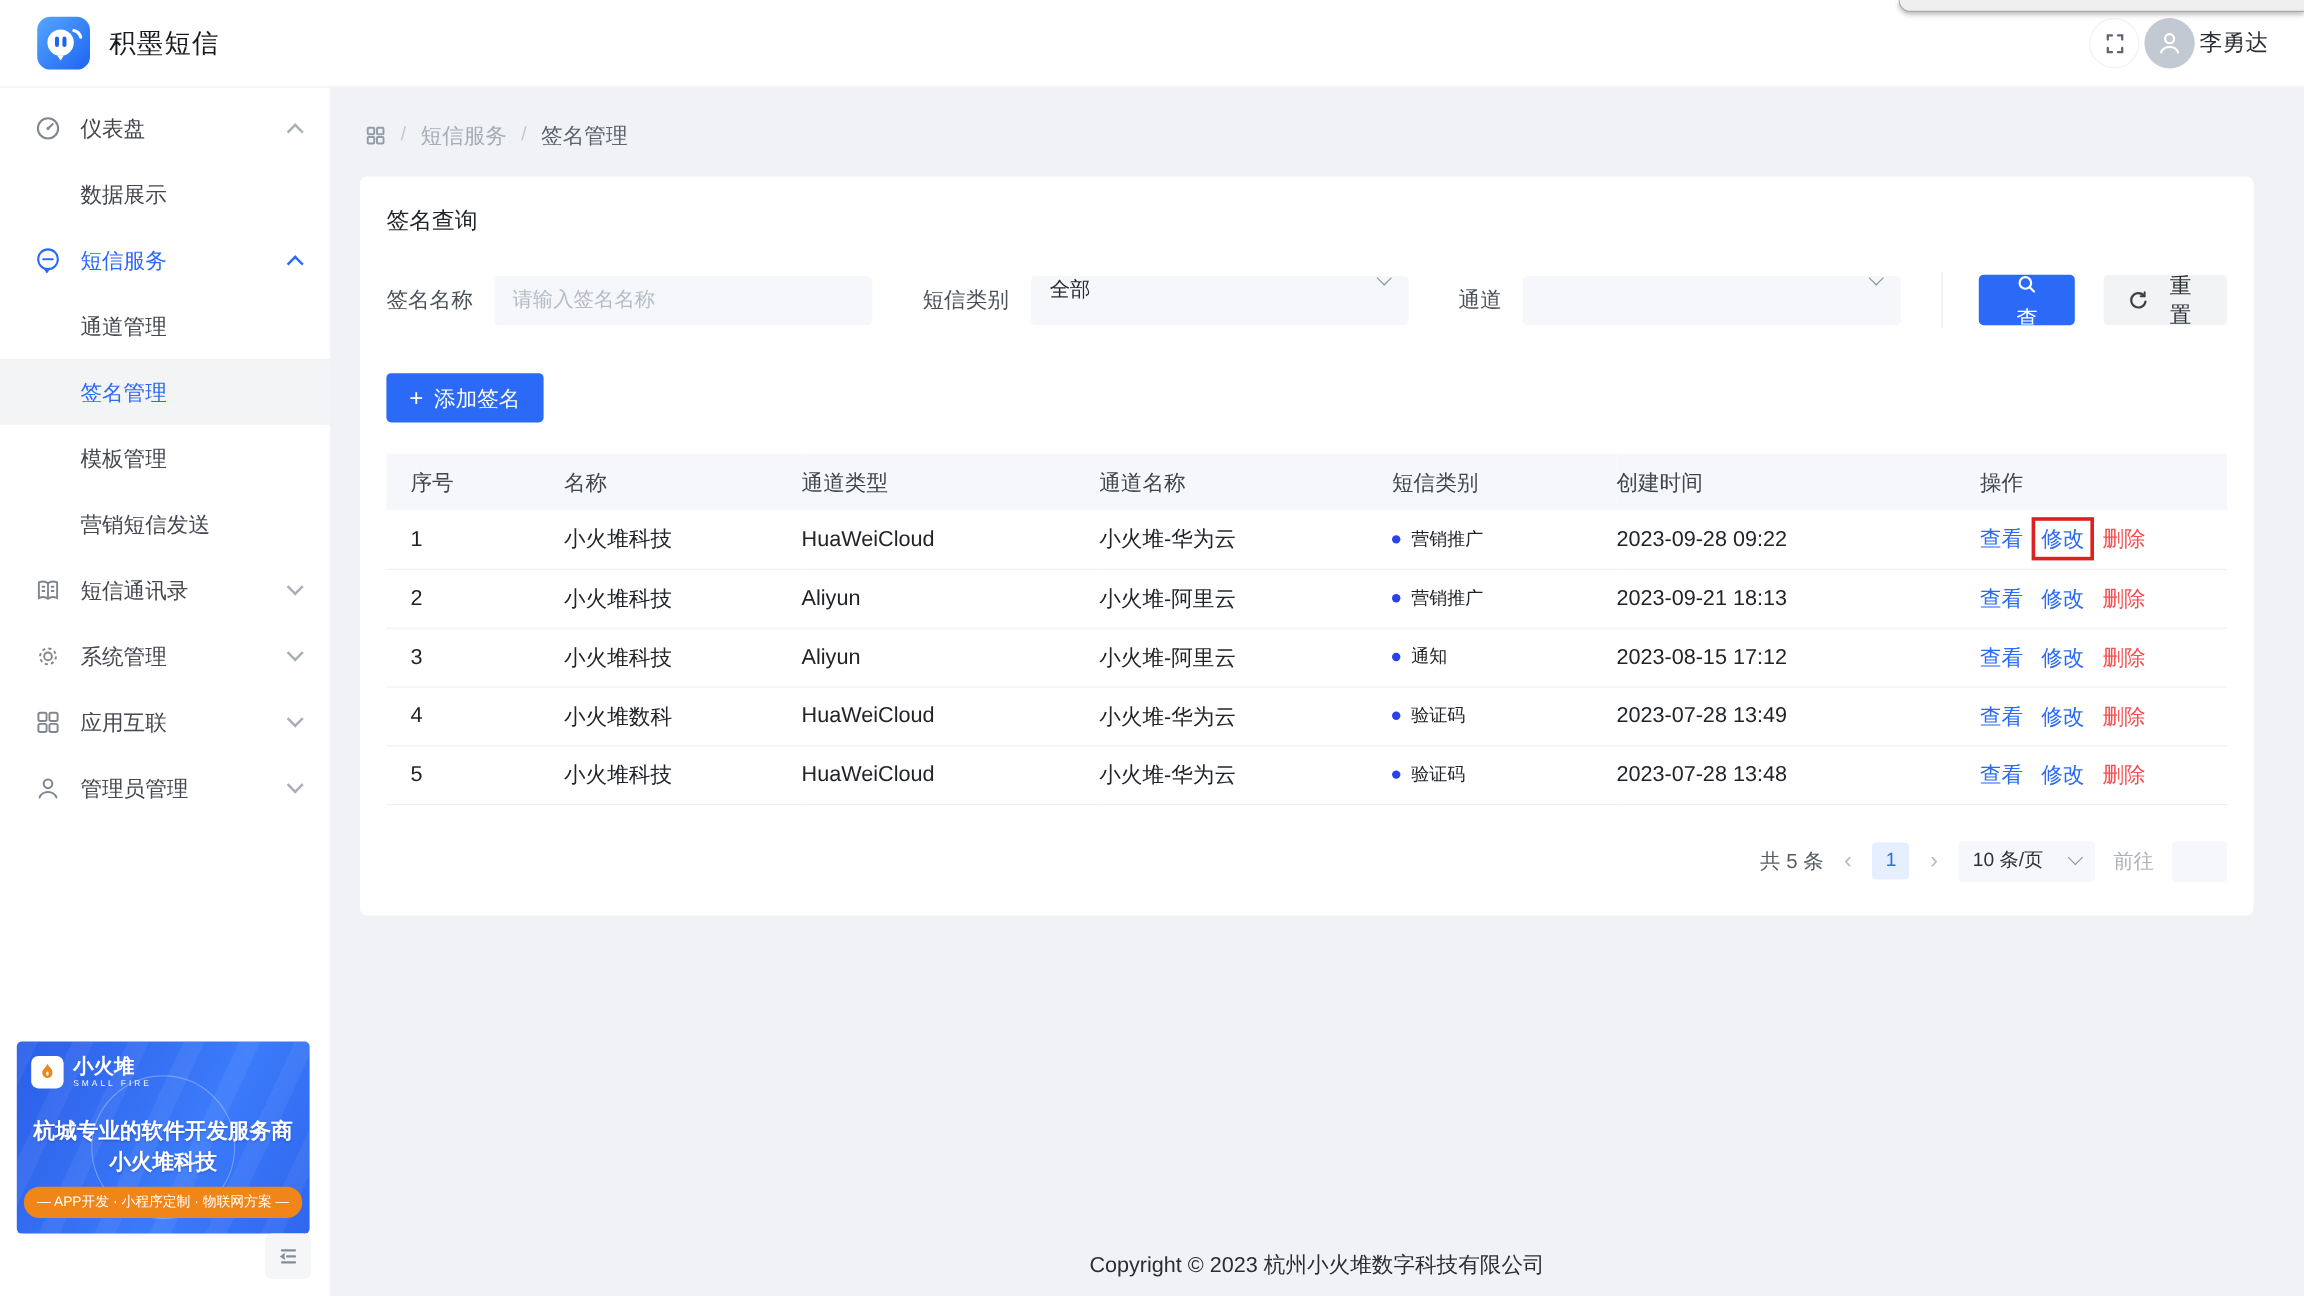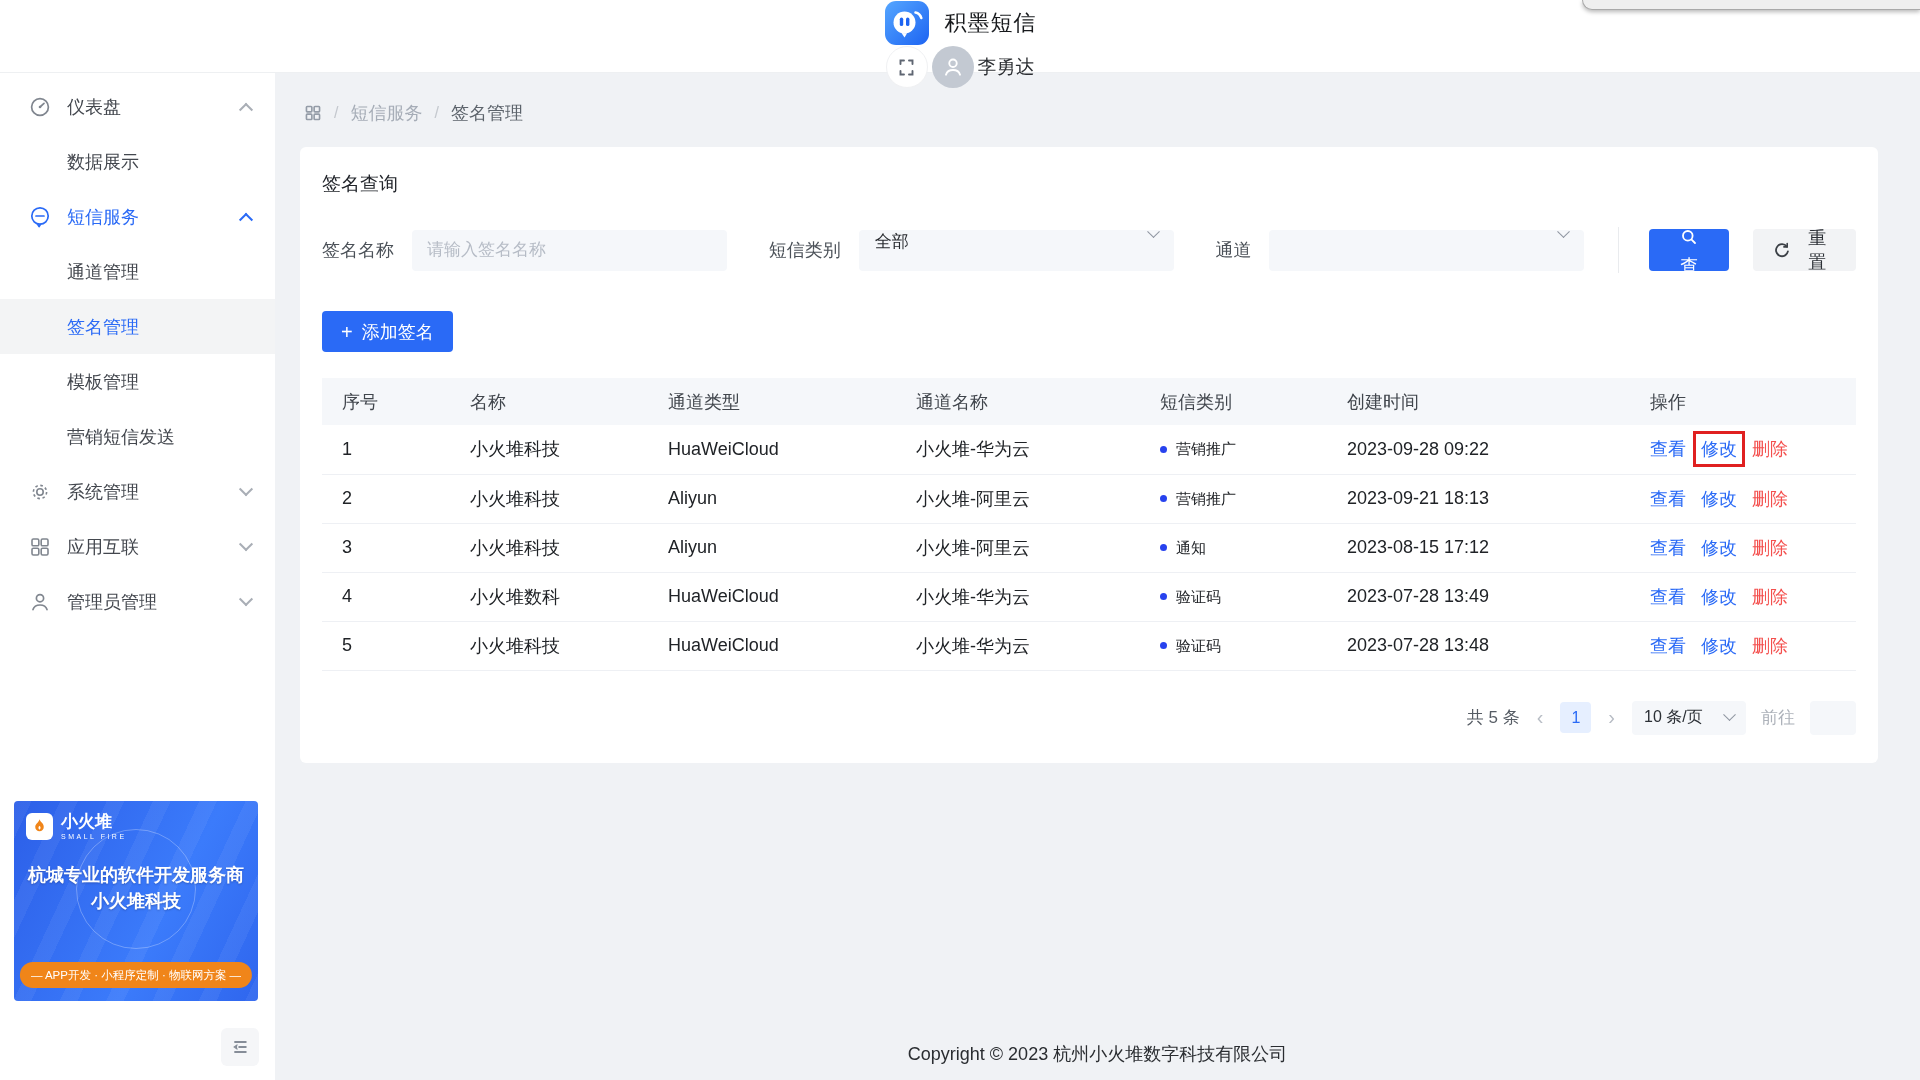--- a/index.html
+++ b/index.html
@@ -7,21 +7,21 @@
   body {
     font-family:"Liberation Sans","DejaVu Sans",sans-serif;
     background:#fff; position:relative; overflow:hidden; color:#303133;
   }
   a { text-decoration:none; cursor:pointer; }
 
   
   .header {
     position:absolute; top:0; left:0; right:0; height:73px; background:#fff;
     border-bottom:1px solid #eef0f2; display:flex; align-items:center;
-    justify-content:space-between; padding:0 30px; z-index:6;flex-direction:column;
+    justify-content:space-between; padding:0 30px; z-index:6;
   }
   .brand { display:flex; align-items:center; gap:15px; }
   .brand-title { font-size:22px; color:#17191c; letter-spacing:1px; }
   .header-right { display:flex; align-items:center; gap:4px; }
   .fs-btn {
     width:42px; height:42px; border-radius:50%; background:#fff;
     border:1px solid #f0f1f3; display:flex; align-items:center; justify-content:center;
     cursor:pointer; color:#5f6672;
   }
   .avatar {
@@ -50,21 +50,21 @@
     margin-left:auto; width:10px; height:10px;
     border-right:2px solid #a9aeb6; border-bottom:2px solid #a9aeb6;
   }
   .chev.down { transform:rotate(45deg) translate(-2px,-2px); }
   .chev.up   { transform:rotate(-135deg) translate(-2px,-2px); }
   .menu-item.active-parent .chev { border-color:#2a6af6; }
   .sub-item { padding-left:67px; }
   .sub-item.active { color:#2a6af6; background:#f3f4f5; }
 
   .ad-banner {
-    position:absolute; left:14px; bottom:79px; width:244px; height:200px;
+    position:absolute; left:14px; bottom:52px; width:244px; height:160px;
     border-radius:4px; overflow:hidden; color:#fff; cursor:pointer;
     background:linear-gradient(118deg,#2c5fe8 0%,#3b7bfb 60%,#2f66ee 100%);
   }
   .ad-banner::before {
     content:""; position:absolute; inset:0;
     background:repeating-linear-gradient(115deg, rgba(255,255,255,.055) 0 16px, transparent 16px 42px);
   }
   .ad-banner::after {
     content:""; position:absolute; left:62px; top:28px; width:118px; height:118px;
     border:1px solid rgba(255,255,255,.28); border-radius:50%;
@@ -253,20 +253,31 @@
     <div class="sub-item active">
       <span>签名管理</span>
     </div>
     <div class="sub-item">
       <span>模板管理</span>
     </div>
     <div class="sub-item">
       <span>营销短信发送</span>
     </div>
 
+    <div class="menu-item">
+      <span class="mi-icon">
+        <svg width="22" height="22" viewBox="0 0 22 22" fill="none" stroke="currentColor" stroke-width="1.6">
+          <path d="M11 5 C9 3.4 5.6 3.4 3.4 4.4 V17.4 C5.6 16.4 9 16.4 11 18 C13 16.4 16.4 16.4 18.6 17.4 V4.4 C16.4 3.4 13 3.4 11 5 z"></path>
+          <path d="M11 5 V18"></path>
+          <path d="M5.8 8 H8.6 M13.4 8 H16.2 M5.8 11.5 H8.6 M13.4 11.5 H16.2"></path>
+        </svg>
+      </span>
+      <span>短信通讯录</span>
+      <span class="chev down"></span>
+    </div>
 
     <div class="menu-item">
       <span class="mi-icon">
         <svg width="22" height="22" viewBox="0 0 22 22" fill="none" stroke="currentColor" stroke-width="1.6">
           <circle cx="11" cy="11" r="3.2"></circle>
           <circle cx="11" cy="11" r="6.6" stroke-dasharray="2.6 2.6"></circle>
         </svg>
       </span>
       <span>系统管理</span>
       <span class="chev down"></span>

